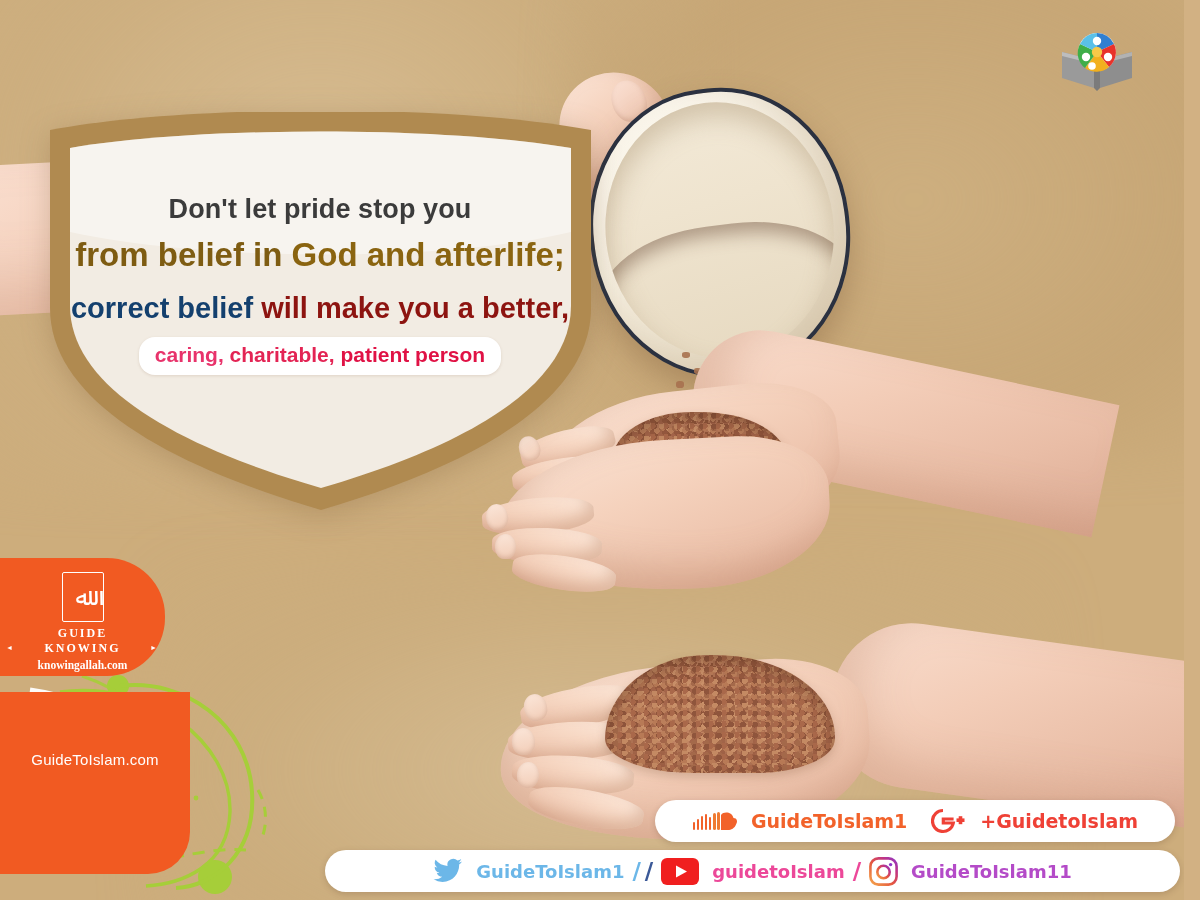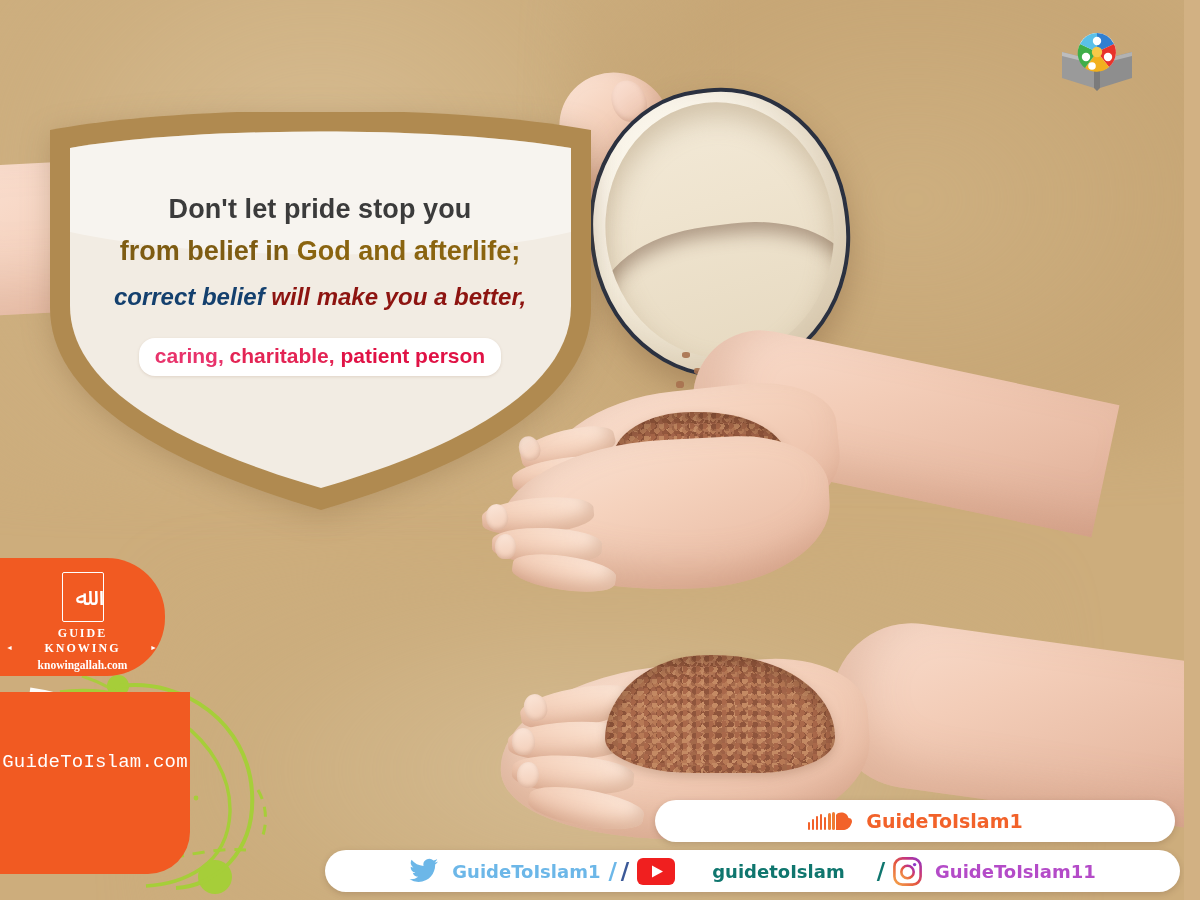--- a/index.html
+++ b/index.html
@@ -177,27 +177,27 @@
     position:absolute; left:48px; top:112px; width:545px; height:400px;
     filter:drop-shadow(0 6px 14px rgba(120,85,50,.28));
   }
   .shield svg { display:block; }
   .quote-text {
     position:absolute; left:60px; top:190px; width:520px;
     text-align:center; line-height:1.42;
   }
   .ql { font-weight:bold; white-space:nowrap; }
   .ql1 { font-size:27px; color:#3b3b3b; letter-spacing:.1px; }
-  .ql2 { font-size:27px; margin-top:4px; }
+  .ql2 { font-size:33px; margin-top:4px; }
   .ql2 .brown { color:#7e5c12; }
   .ql2 .gold  { color:#8a6410; }
-  .ql3 { font-size:24px; margin-top:9px;font-style:italic; }
+  .ql3 { font-size:29px; margin-top:9px; }
   .ql3 .blue { color:#14406e; }
   .ql3 .maroon { color:#8d1410; }
-  .ql4-wrap { margin-top:24px; display:inline-block; }
+  .ql4-wrap { margin-top:8px; display:inline-block; }
   .ql4 {
     display:inline-block;
     background:#ffffff;
     border-radius:16px;
     padding:3px 16px 5px 16px;
     font-size:21px; font-weight:bold;
     box-shadow:0 1px 3px rgba(140,100,70,.18);
   }
   .ql4 .p1 { color:#e8336b; }
   .ql4 .p2 { color:#e32454; }
@@ -241,21 +241,21 @@
     border-radius:13px 13px 0 0;
     border:1.5px solid #fff;
     background:
       repeating-linear-gradient(45deg, rgba(255,255,255,.55) 0 1px, transparent 1px 4px),
       repeating-linear-gradient(-45deg, rgba(255,255,255,.55) 0 1px, transparent 1px 4px);
   }
   .gti-words { font-family:"Liberation Serif", serif; line-height:1; }
   .gti-w1 { font-size:16px; letter-spacing:2.5px; }
   .gti-w2 { font-size:29px; letter-spacing:1.5px; border-bottom:1.5px solid #fff; padding-bottom:1px; }
   .gti-url {
-    font-family:Liberation Mono, monospace; font-size:19px; text-align:center;
+    font-family:Liberation Sans, sans-serif; font-size:15px; text-align:center;
     margin-top:9px; letter-spacing:.2px;
   }
 
   
   .book-logo { position:absolute; left:1058px; top:30px; width:78px; height:62px; }
 
   
   .sc-bar {
     position:absolute; left:655px; top:800px; width:520px; height:42px;
     background:#fff; border-radius:21px;
@@ -269,21 +269,21 @@
     position:absolute; left:325px; top:850px; width:855px; height:42px;
     background:#fff; border-radius:21px;
     display:flex; align-items:center; justify-content:center; gap:0px;
     box-shadow:0 2px 6px rgba(90,60,40,.22);
   }
   .sb-item { display:flex; align-items:center; gap:13px; padding:0 6px; }
   .sb-text { font-size:18px; font-weight:bold; font-family:"DejaVu Sans", sans-serif; white-space:nowrap; }
   .slash { font-size:23px; font-weight:bold; font-family:"DejaVu Sans",sans-serif; padding:0 2px; }
   .tw-color { color:#6cb7e8; }
   .fb-color { color:#2b2b2b; }
-  .yt-color { color:#0f766e;margin-left:24px; }
+  .yt-color { color:#ec4899; }
   .ig-color { color:#b44bc8; }
 
   .ico { display:block; }
 </style>
 </head>
 <body>
 
 <div id="poster">
 
   <div class="bg-base"></div>
@@ -415,20 +415,28 @@
           <rect x="17" y="8" width="2" height="13" rx="1"></rect>
         </g>
         <g fill="#ef7b33">
           <rect x="21" y="4" width="3" height="17" rx="1.5"></rect>
           <rect x="25" y="3" width="3" height="18" rx="1.5"></rect>
         </g>
         <path d="M29 21 L29 6 C 32 2, 40 3, 41.5 9 C 45 9, 46 12.5, 44 15.5 C 42.8 19.2, 39 21, 36 21 Z" fill="#f2622a"></path>
       </svg>
       <span class="sc-label">GuideToIslam1</span>
     </span>
+    <span class="sb-item">
+      <svg class="ico" width="34" height="26" viewBox="0 0 34 26" xmlns="http://www.w3.org/2000/svg">
+        <path d="M12 2.5 A10.5 10.5 0 1 0 22.3 15 L12.3 15 L12.3 11 L22.6 11" fill="none" stroke="#ef4136" stroke-width="3.2" stroke-linecap="butt"></path>
+        <rect x="25.5" y="10.4" width="8" height="3.6" fill="#ef4136"></rect>
+        <rect x="27.7" y="8.2" width="3.6" height="8" fill="#ef4136"></rect>
+      </svg>
+      <span class="gp-label">+GuidetoIslam</span>
+    </span>
   </div>
 
   <div class="social-bar">
 
     <span class="sb-item">
       <svg class="ico" width="30" height="26" viewBox="0 0 30 26" xmlns="http://www.w3.org/2000/svg">
         <path d="M29 3.4 a11.6 11.6 0 0 1 -3.4 1 5.9 5.9 0 0 0 2.6 -3.3 11.7 11.7 0 0 1 -3.7 1.5 5.85 5.85 0 0 0 -9.96 5.3 16.6 16.6 0 0 1 -12 -6.1 5.85 5.85 0 0 0 1.8 7.8 5.8 5.8 0 0 1 -2.65 -0.73 v 0.07 a 5.85 5.85 0 0 0 4.7 5.74 5.9 5.9 0 0 1 -2.64 0.1 5.86 5.86 0 0 0 5.47 4.06 11.74 11.74 0 0 1 -7.26 2.5 12 12 0 0 1 -1.4 -0.08 16.56 16.56 0 0 0 8.96 2.63 c 10.75 0 16.63 -8.9 16.63 -16.63 l -0.02 -0.76 A 11.9 11.9 0 0 0 29 3.4 z" fill="#6cb7e8"></path>
       </svg>
       <span class="sb-text tw-color">GuideToIslam1</span>
     </span>

